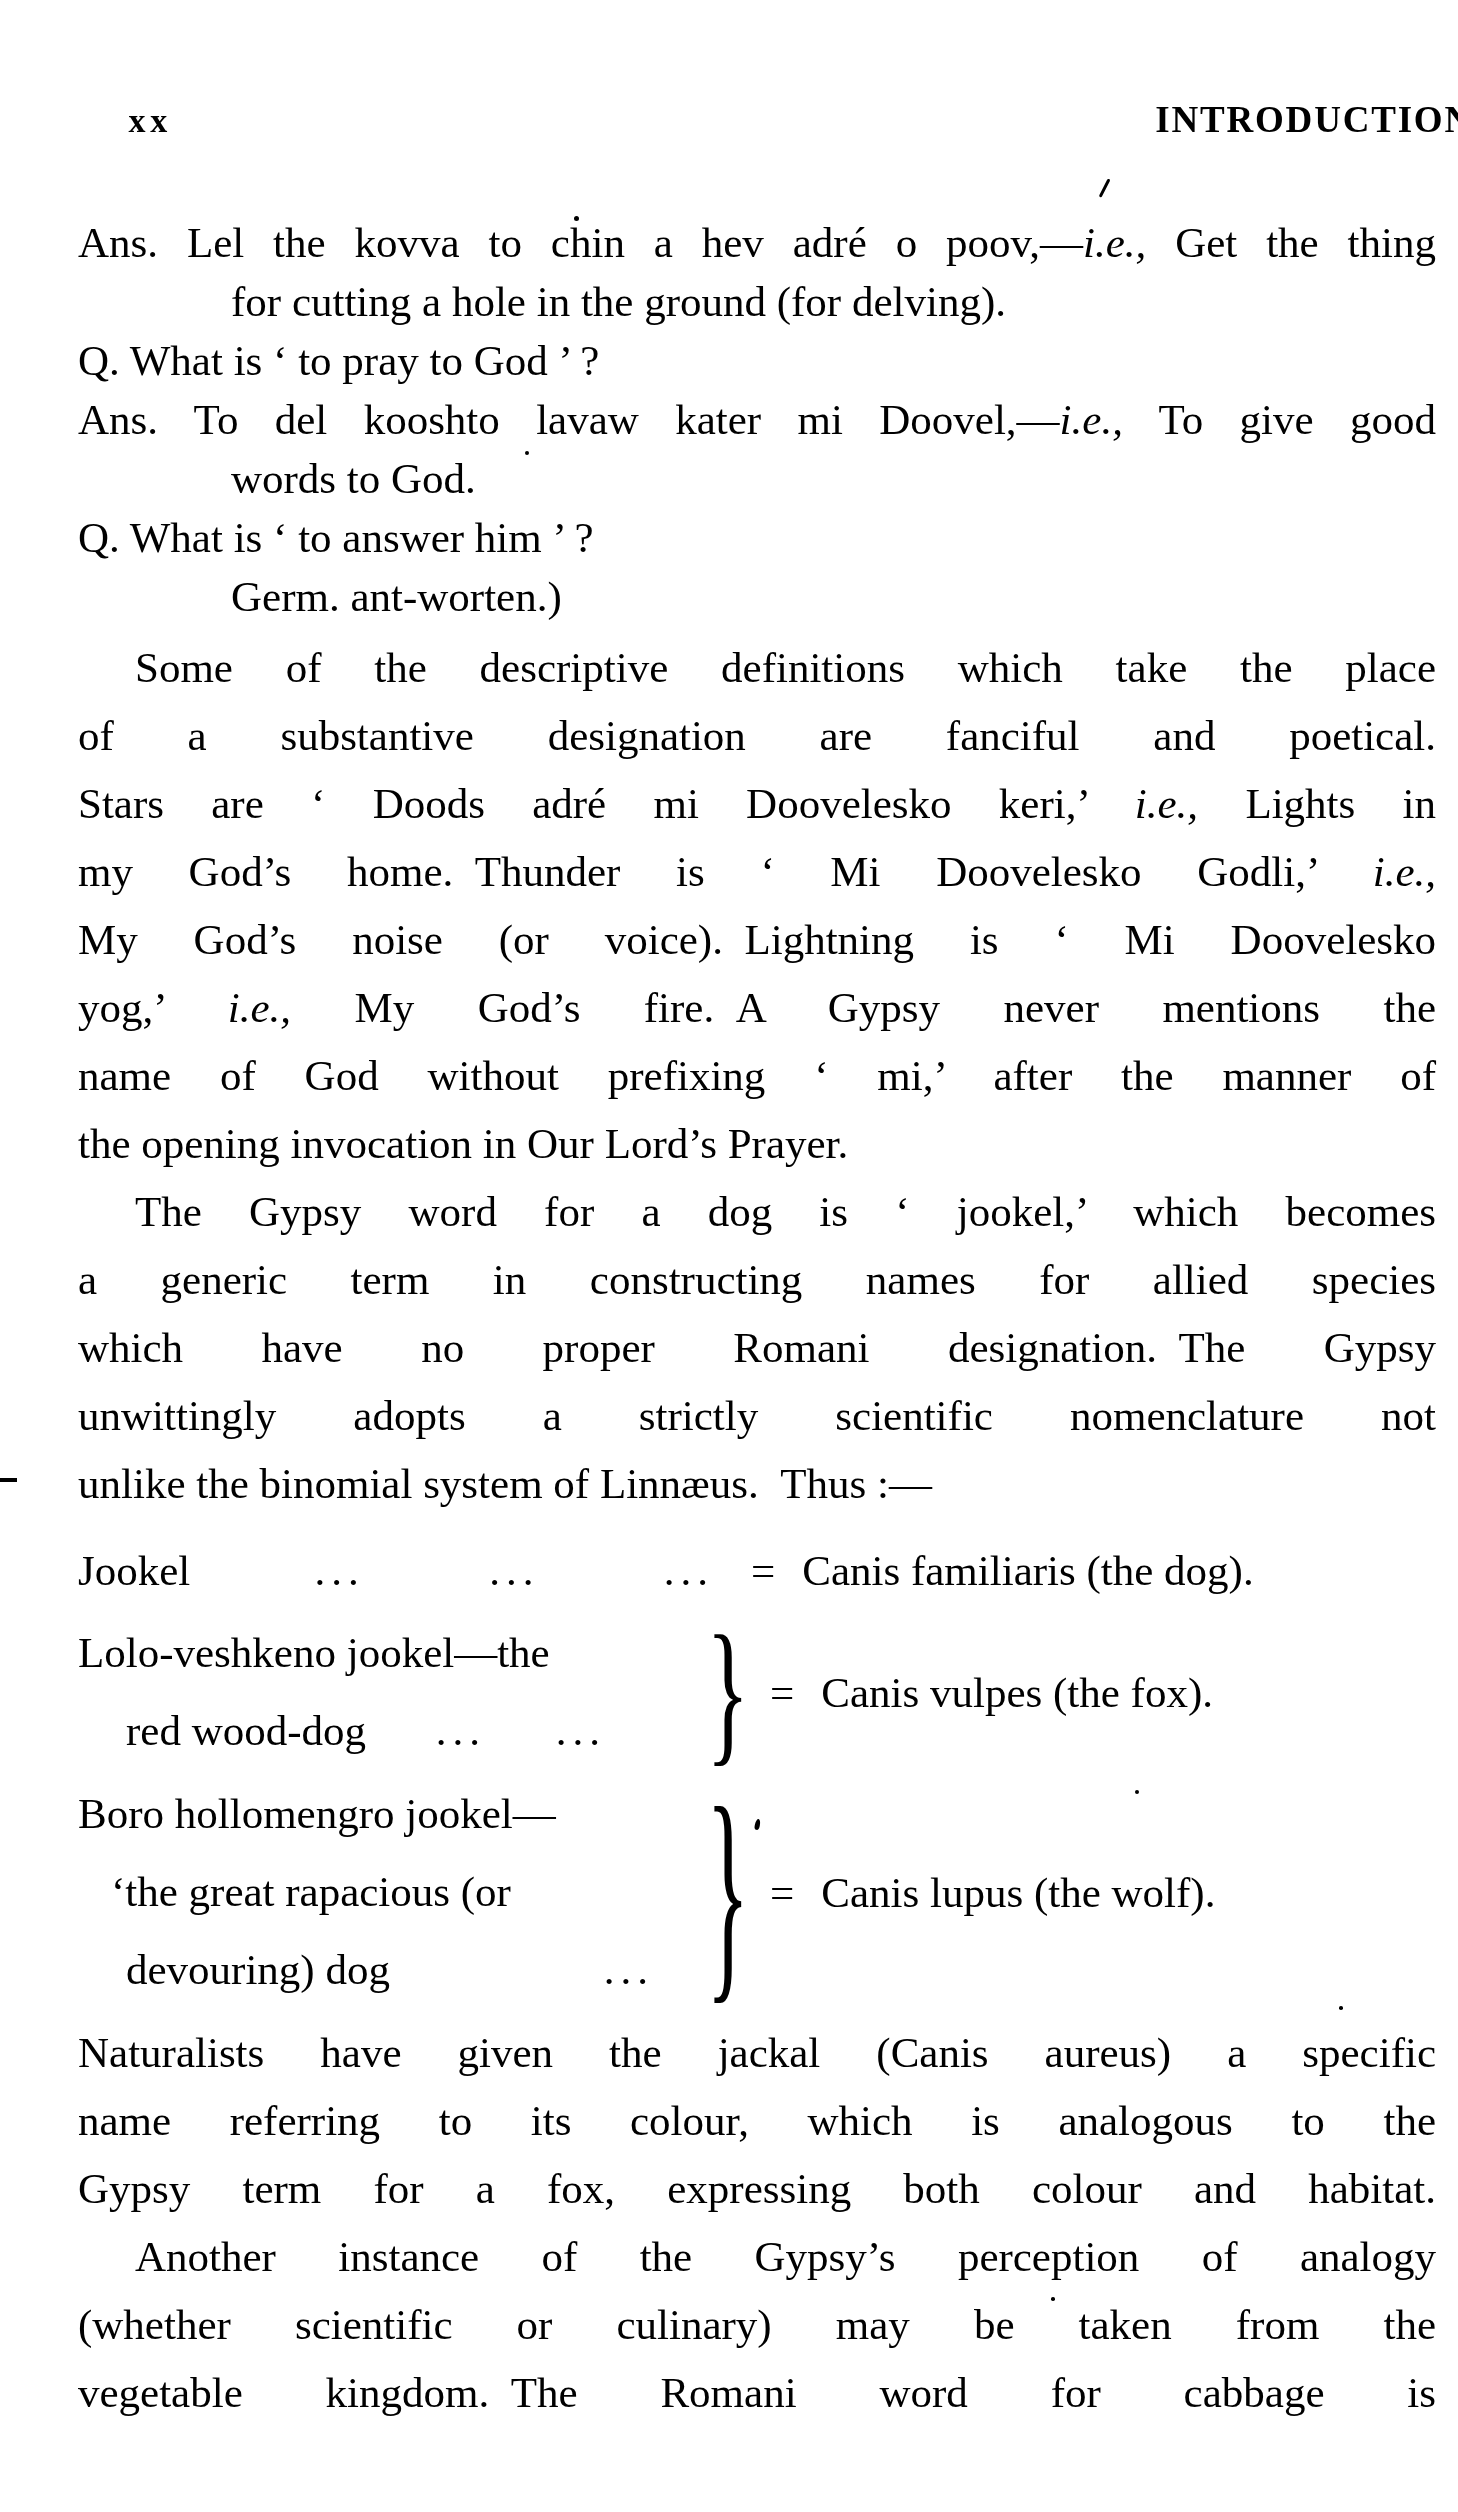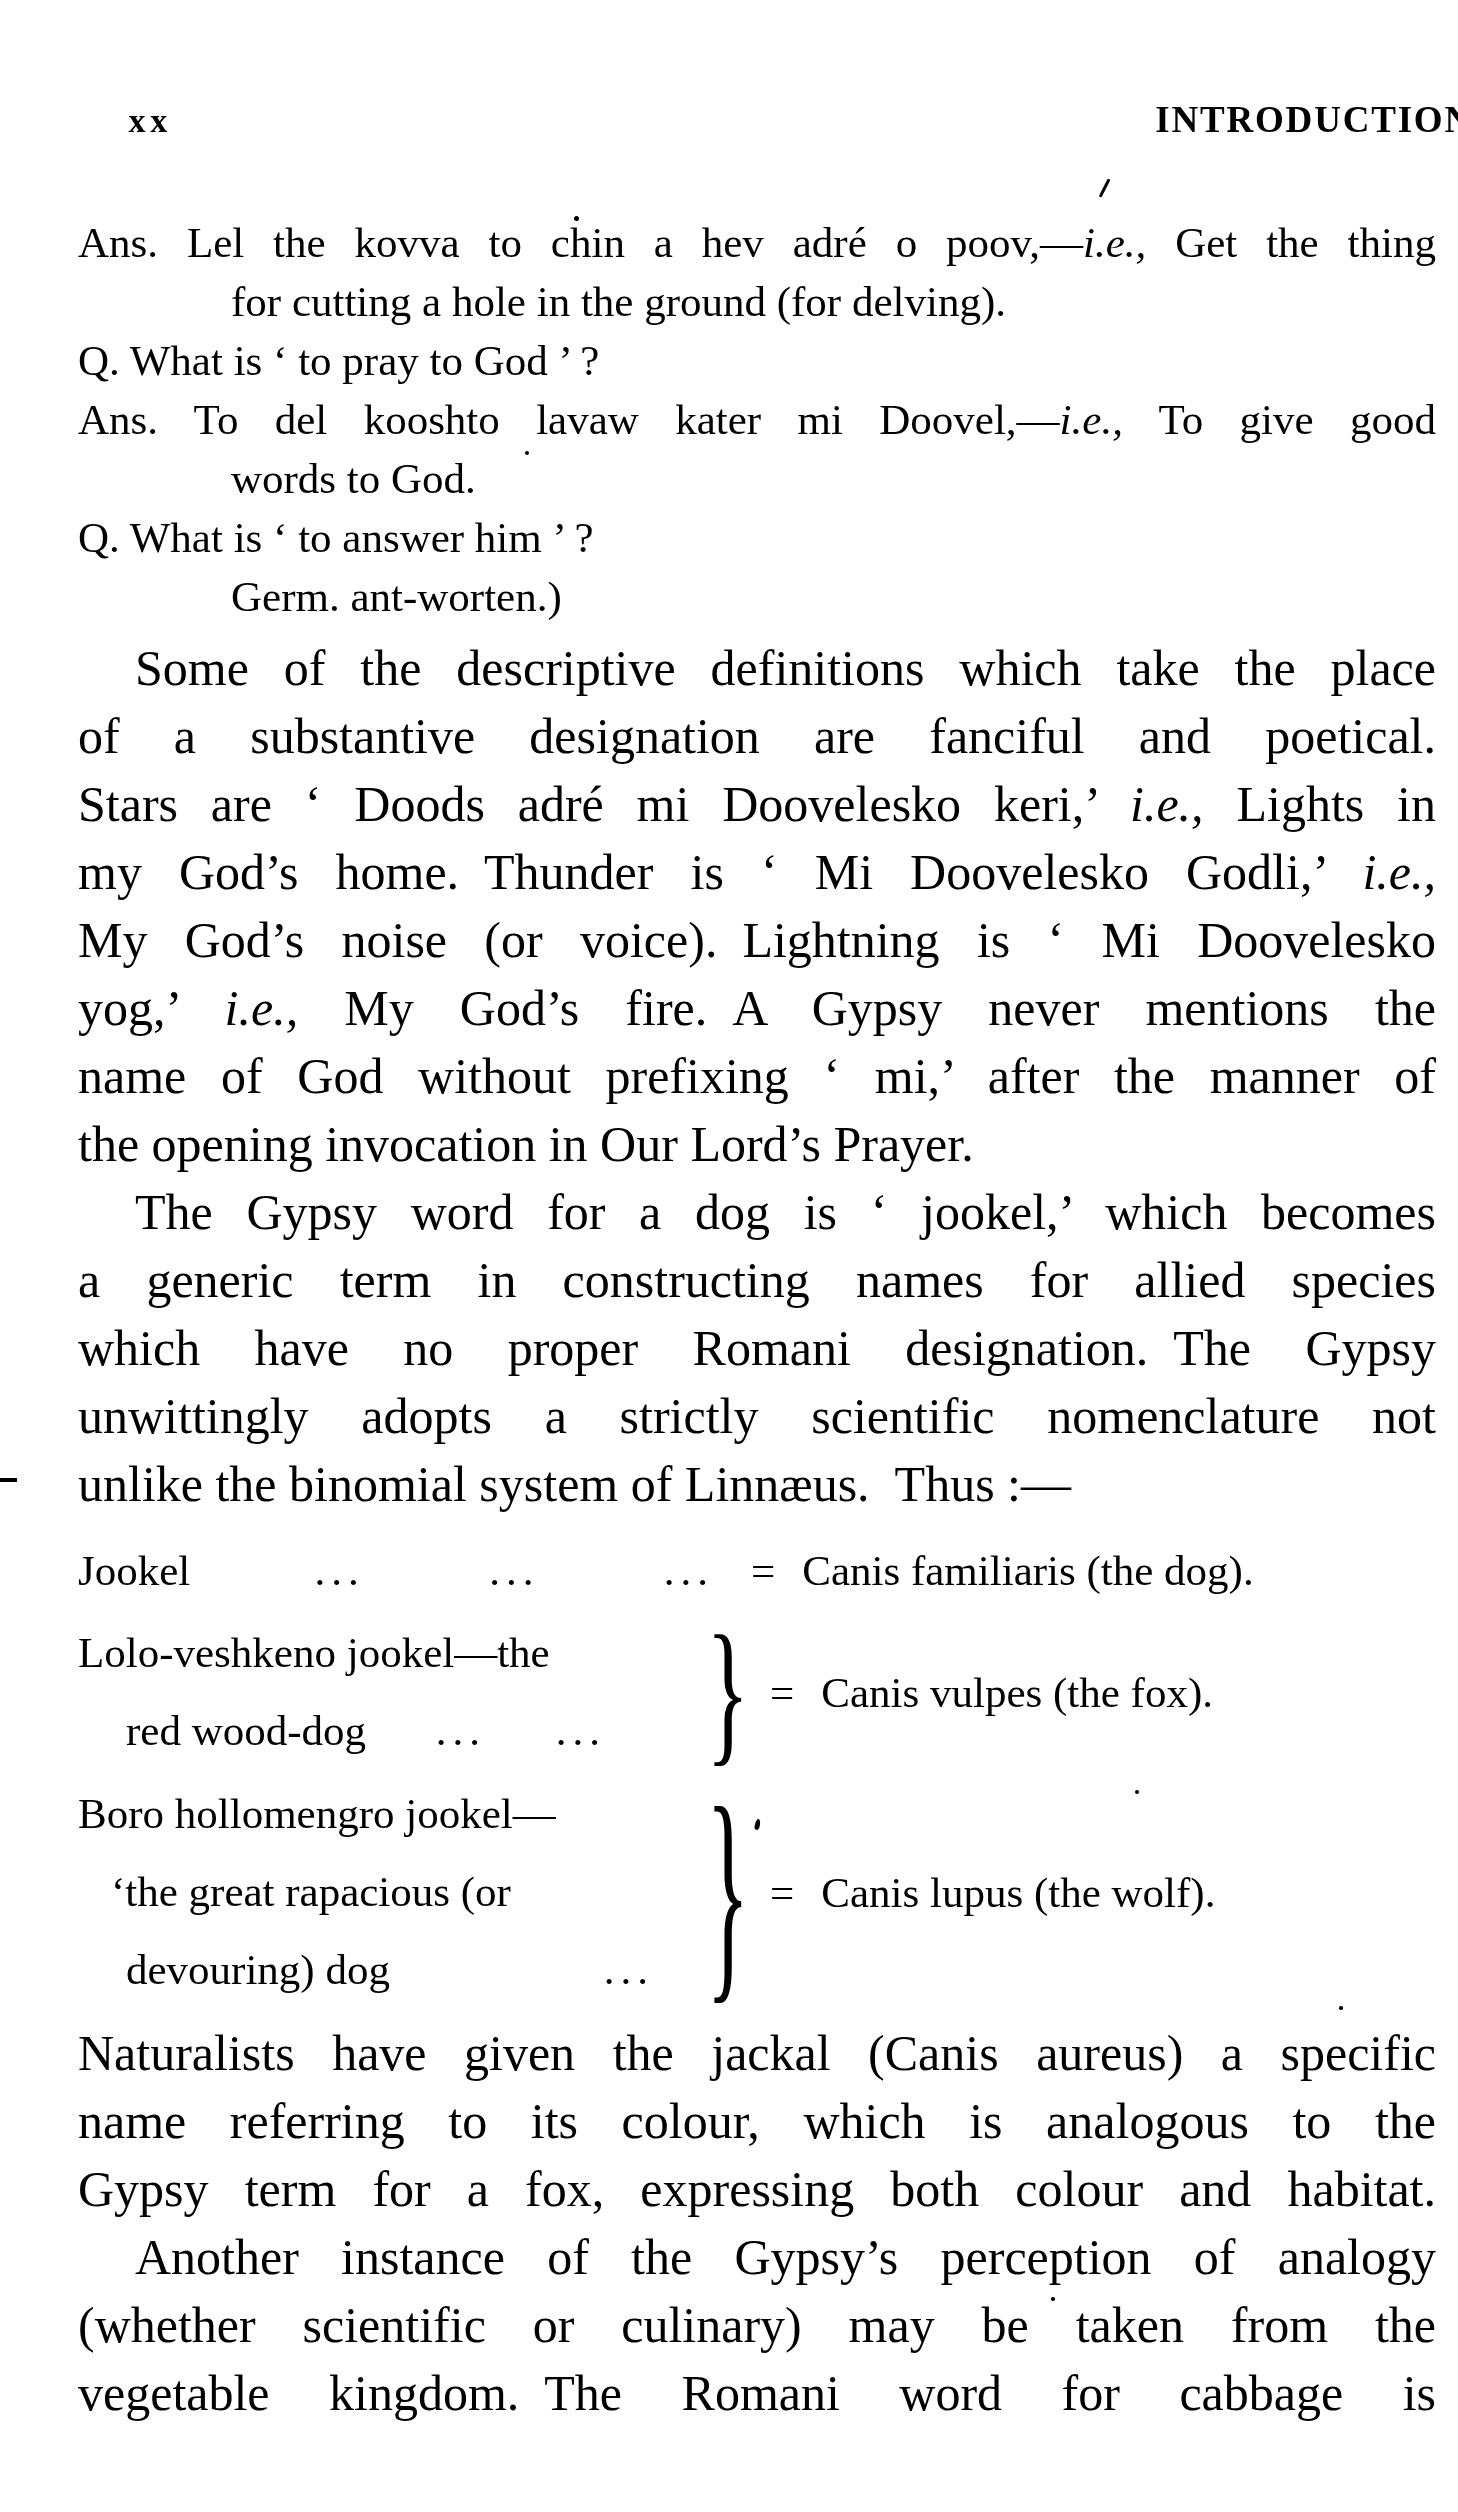--- a/index.html
+++ b/index.html
@@ -17,21 +17,21 @@
   }
   .title{
     text-align:right;
     font-size:37px;font-weight:bold;letter-spacing:1.8px;
   }
   .content{position:absolute;left:78px;top:0;width:1358px;display:flow-root;}
   .qa{margin-top:213px;}
   .qa .line{font-size:43px;line-height:59px;white-space:nowrap;}
   .qa .line.j{white-space:normal;}
   .qa .cont{padding-left:153px;}
-  .para{font-size:50px;line-height:68px;}
+  .para{font-size:43px;line-height:68px;}
   .p1{margin-top:8.4px;}
   .j{text-align:justify;text-align-last:justify;}
   .first{text-indent:57px;}
   .ie{}
   .tbl{margin-top:13.2px;font-size:43px;}
   .trow{display:flex;align-items:center;}
   .trow1{height:78px;line-height:78px;align-items:baseline;}
   .r1left{display:inline-flex;width:636px;justify-content:space-between;}
   .dots{letter-spacing:6px;}
   .eq{margin-left:17px;}

